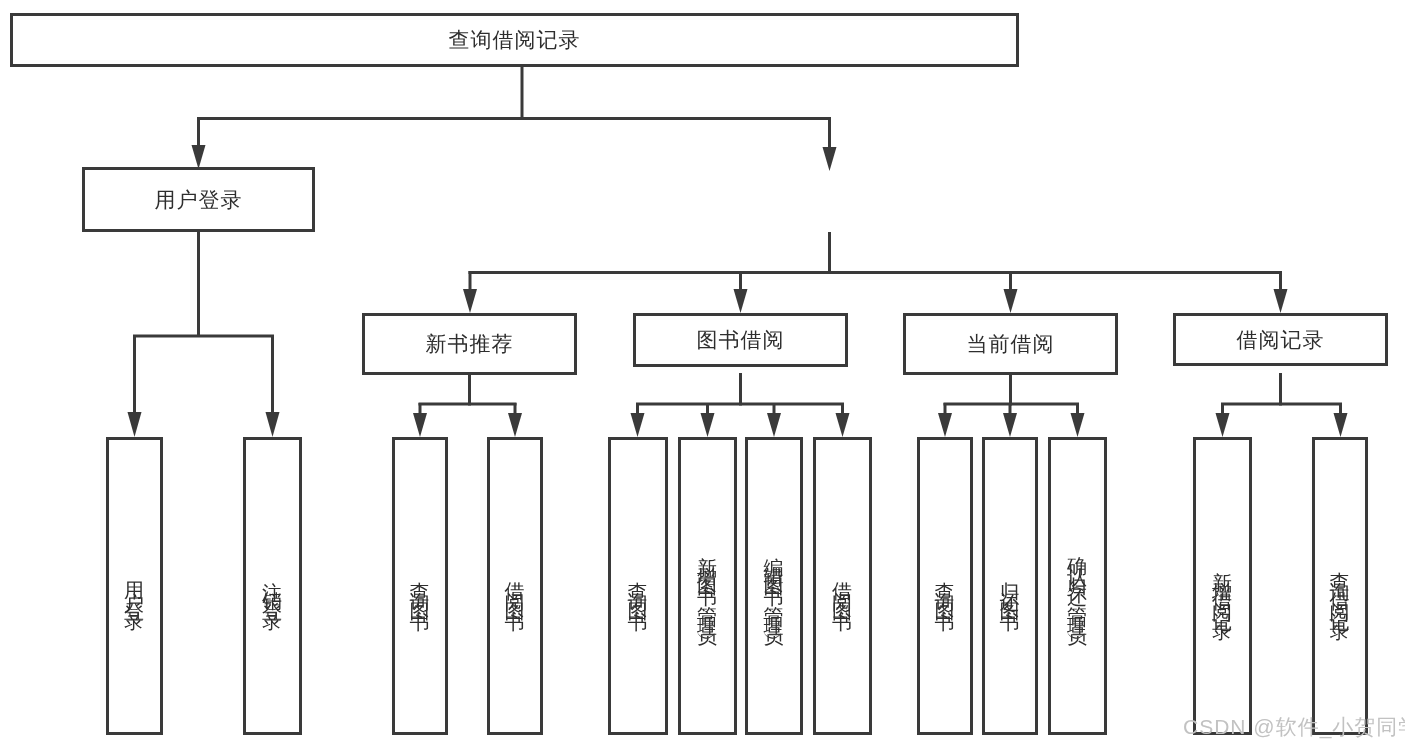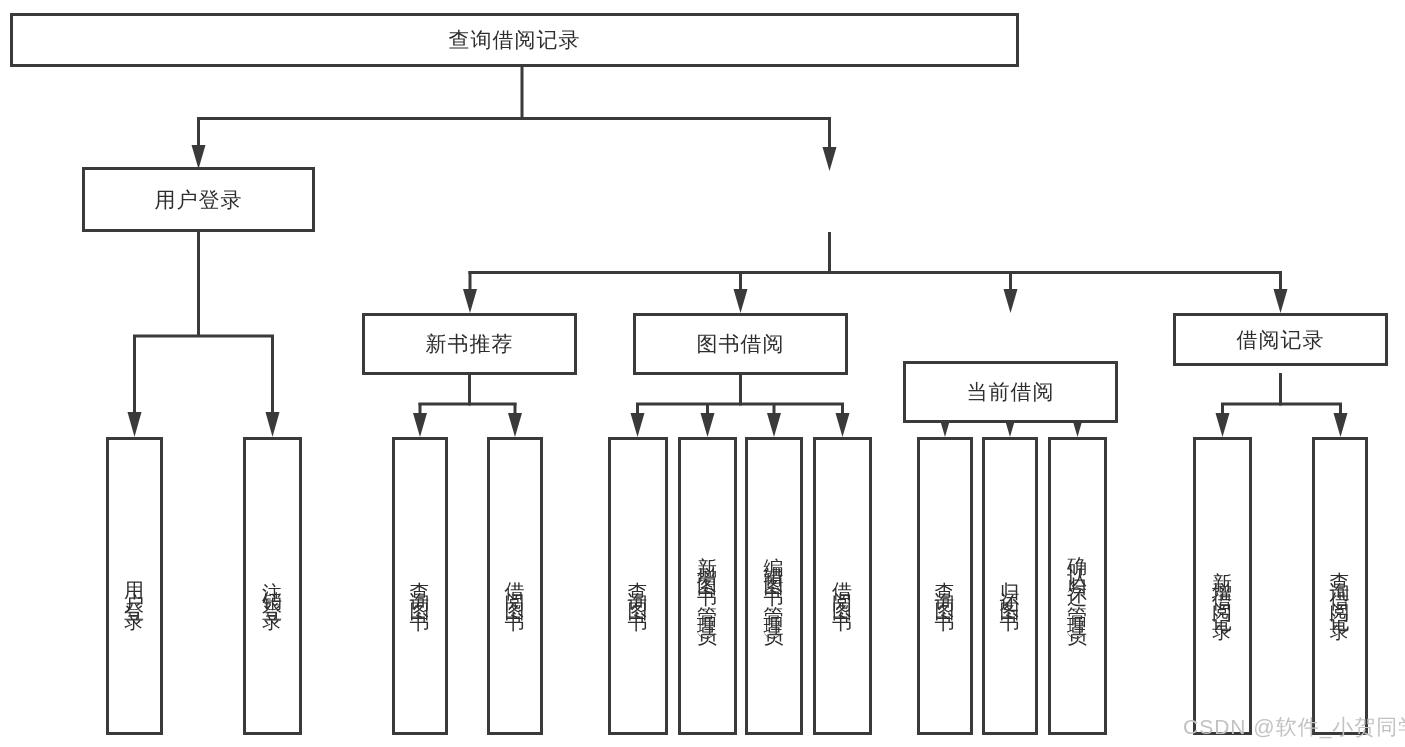--- a/index.html
+++ b/index.html
@@ -125,22 +125,22 @@
     <polygon points="1215.5,413 1229.5,413 1222.5,437" stroke="none"></polygon>
     <line x1="1340.5" y1="403" x2="1340.5" y2="415"></line>
     <polygon points="1333.5,413 1347.5,413 1340.5,437" stroke="none"></polygon>
   </svg>
 
   <div class="box" style="left:10px; top:13px; width:1009px; height:54px;">查询借阅记录</div>
 
   <div class="box" style="left:82px; top:167px; width:233px; height:65px;">用户登录</div>
 
   <div class="box" style="left:362px; top:313px; width:215px; height:62px;">新书推荐</div>
-  <div class="box" style="left:633px; top:313px; width:215px; height:62px;text-align:right;">图书借阅</div>
-  <div class="box" style="left:903px; top:313px; width:215px; height:62px;margin-top:48px;">当前借阅</div>
+  <div class="box" style="left:633px; top:313px; width:215px; height:54px;text-align:right;">图书借阅</div>
+  <div class="box" style="left:903px; top:313px; width:215px; height:62px;">当前借阅</div>
   <div class="box" style="left:1173px; top:313px; width:215px; height:53px;">借阅记录</div>
 
   <div class="vbox" style="left:106px; width:57px;">用户登录</div>
   <div class="vbox" style="left:243px; width:59px;">注销登录</div>
 
   <div class="vbox" style="left:392px; width:56px;">查询图书</div>
   <div class="vbox" style="left:487px; width:56px;">借阅图书</div>
 
   <div class="vbox" style="left:608px; width:60px;">查询图书</div>
   <div class="vbox" style="left:678px; width:59px;">新增图书（管理员）</div>

